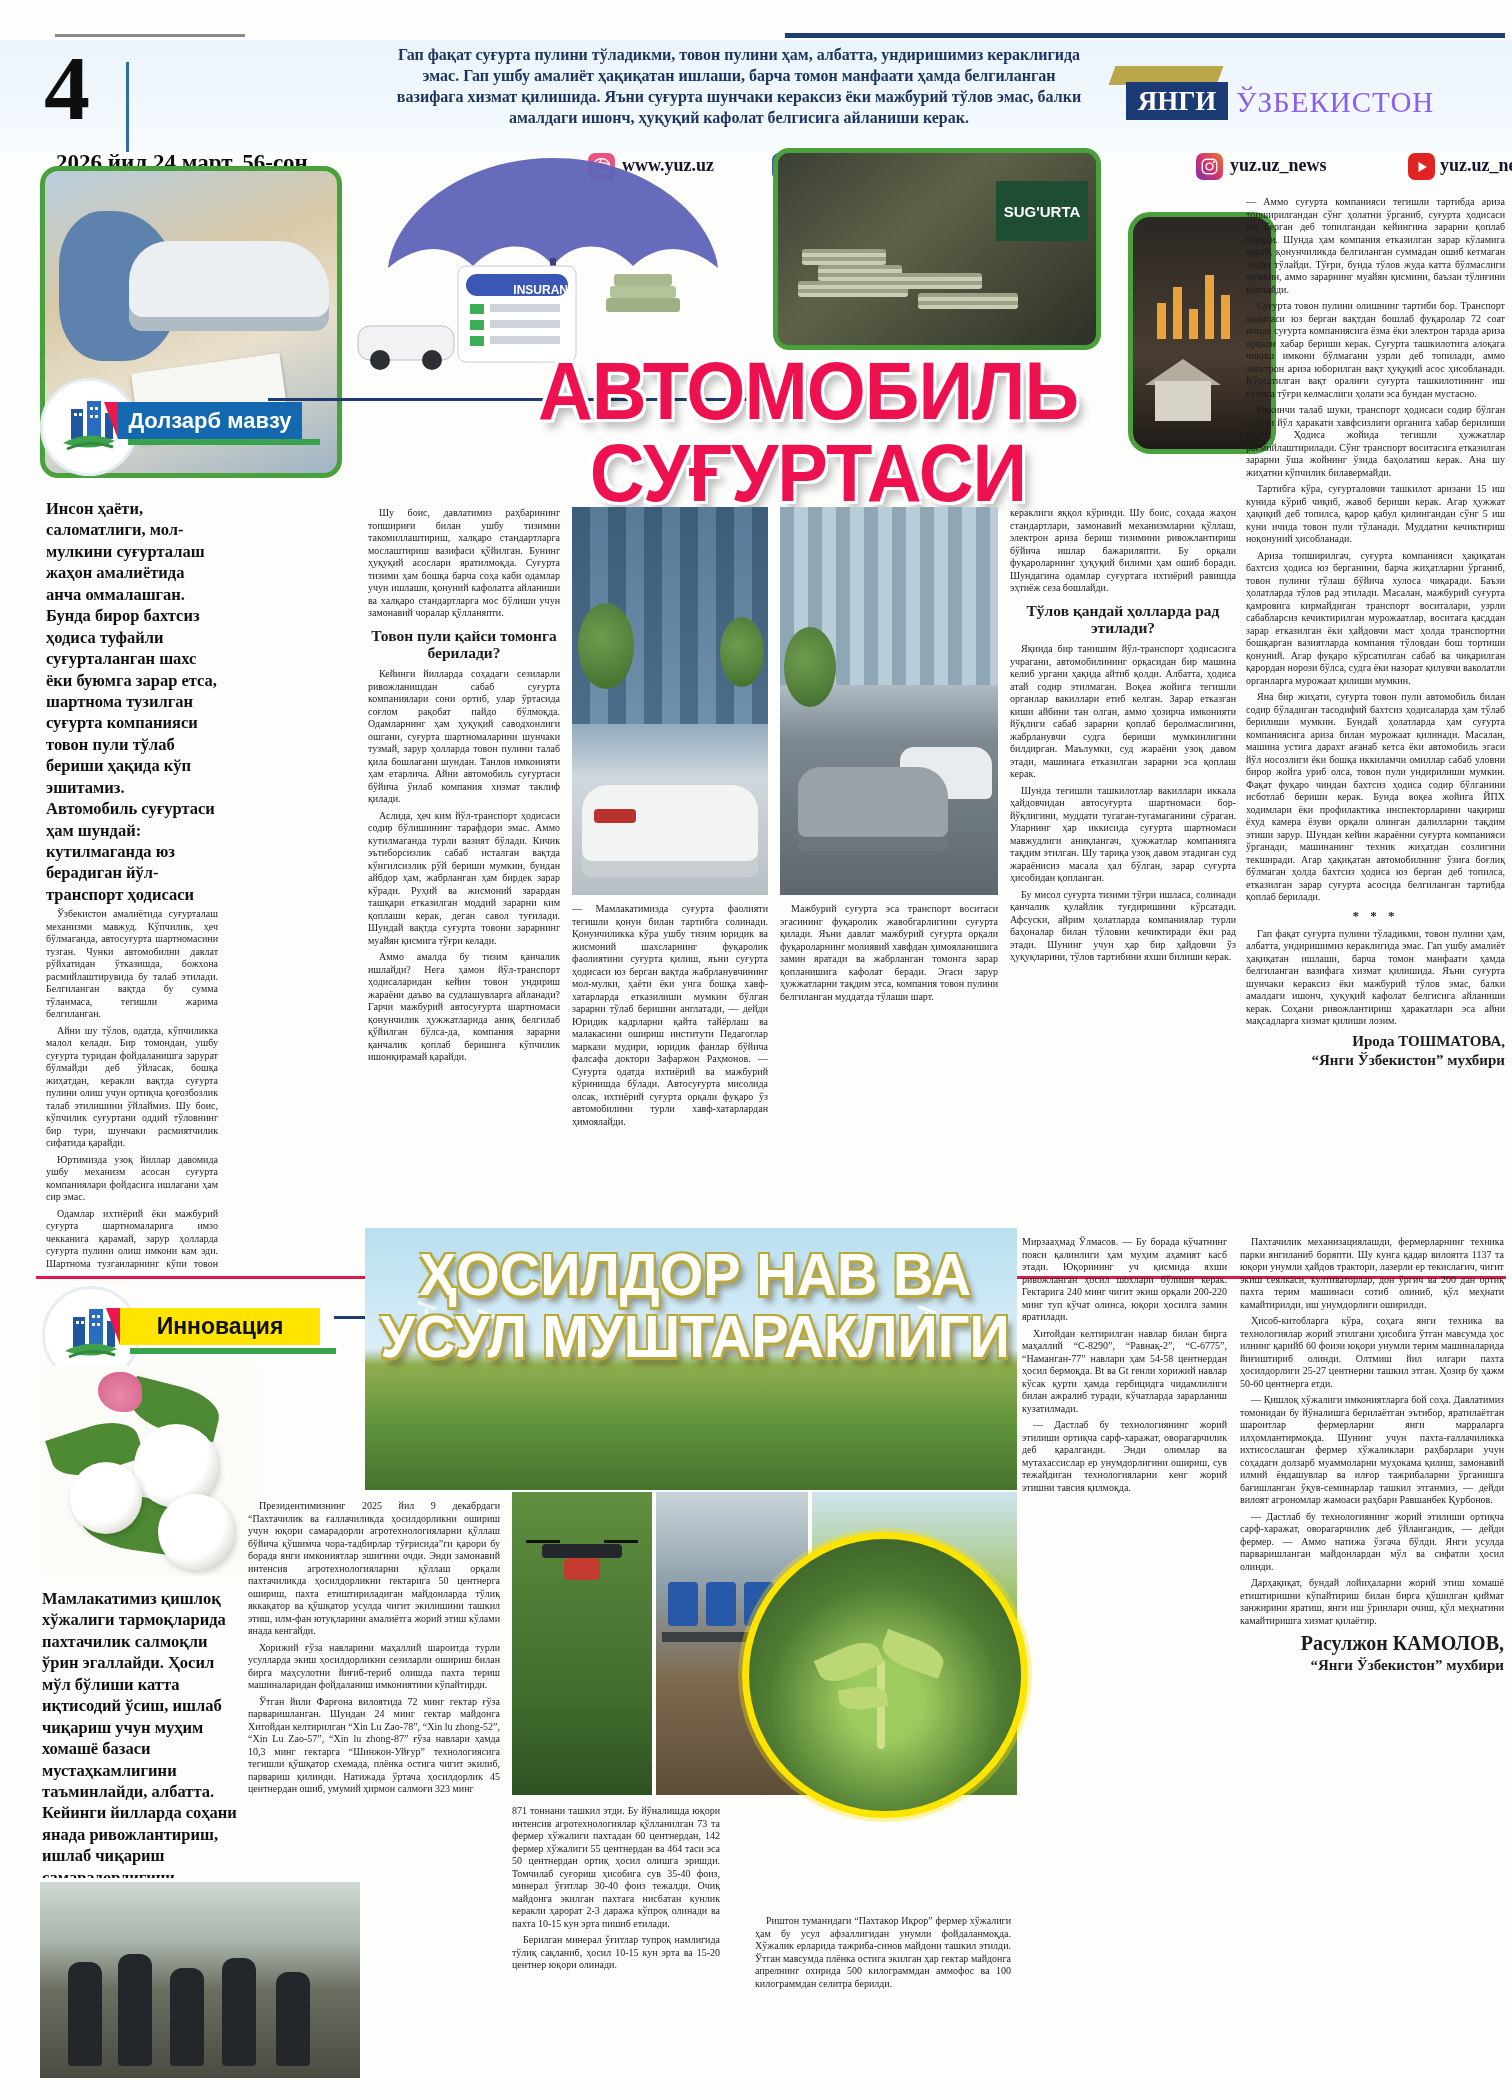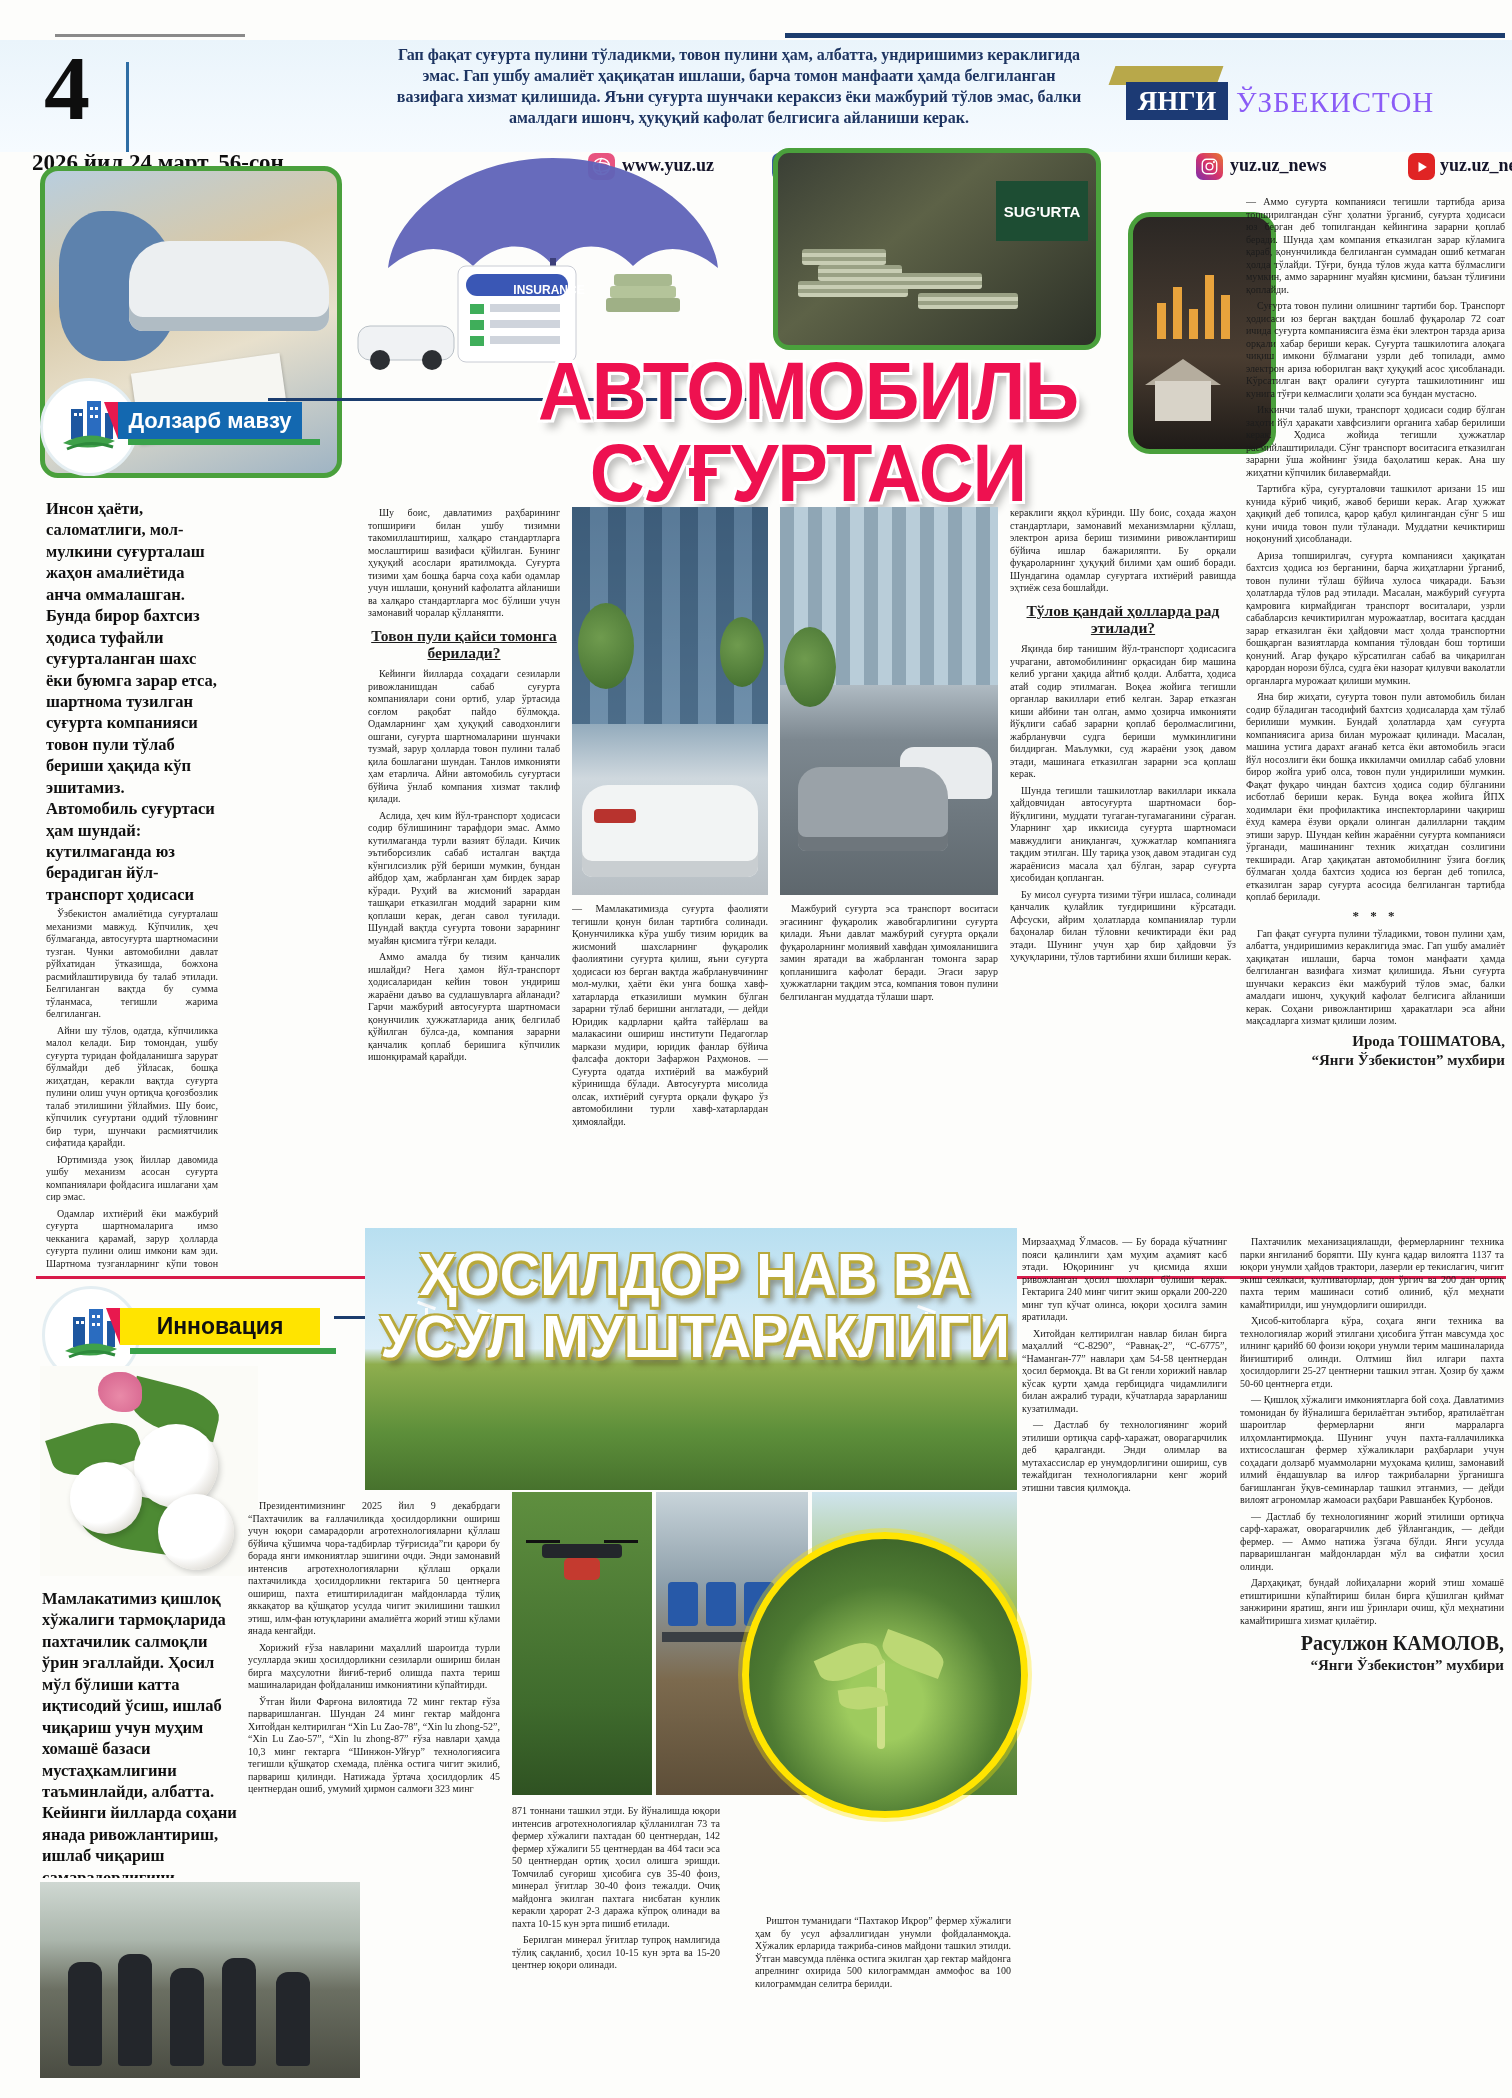--- a/index.html
+++ b/index.html
@@ -5,21 +5,21 @@
   html,body{margin:0;padding:0;background:#e8e8e4;}
   #page{position:relative;width:1512px;height:2098px;background:#fdfdfb;margin:0 auto;
         font-family:"Liberation Serif",serif;color:#1c1c1c;overflow:hidden;}
   .abs{position:absolute;}
   .hairline{background:#8a8a8a;}
   
   #hdr-band{left:0;top:40px;width:1512px;height:112px;background:linear-gradient(180deg,#eaf4fb,#f6fbff);}
   #page-num{left:44px;top:42px;font-size:92px;line-height:1;font-weight:700;color:#0e0e0e;}
   #hdr-vline{left:126px;top:62px;width:3px;height:90px;background:#2e6da4;}
   #section-name{left:140px;top:52px;font-size:64px;line-height:1;font-weight:700;color:#9e1a52;letter-spacing:2px;}
-  #issue-date{left:32px;top:150px;font-size:23px;font-weight:700;color:#0e0e0e;}
+  #issue-date{left:56px;top:150px;font-size:23px;font-weight:700;color:#0e0e0e;}
   #lede{left:392px;top:44px;width:694px;text-align:center;font-size:16px;line-height:1.32;font-weight:700;color:#1d3461;}
   #mast-gold{left:1112px;top:66px;width:108px;height:19px;background:#b8a84a;transform:skewX(-20deg);}
   #mast-box{left:1126px;top:82px;width:102px;height:38px;background:#1c3a74;color:#fff;font-size:27px;font-weight:700;
             display:flex;align-items:center;justify-content:center;}
   #mast-rest{left:1236px;top:86px;font-size:29px;font-weight:400;color:#8b5cf6;letter-spacing:1px;}
   
   .soc-ic{width:27px;height:27px;border-radius:7px;top:153px;display:flex;align-items:center;justify-content:center;
           color:#fff;font-family:"Liberation Sans",sans-serif;font-weight:700;font-size:17px;}
   .soc-lb{top:155px;font-size:18px;font-weight:700;color:#14142a;}
   
@@ -56,21 +56,21 @@
   
   #main-headline{left:352px;top:356px;width:912px;text-align:center;font-family:"Liberation Sans",sans-serif;
      font-size:76px;line-height:1;font-weight:900;color:#ee1150;letter-spacing:-1px;transform:scaleY(1.08);
      text-shadow:-3px -3px 0 #fff,3px -3px 0 #fff,-3px 3px 0 #fff,3px 3px 0 #fff,6px 7px 8px rgba(0,0,0,.28);}
   #main-subtitle{left:352px;top:448px;width:912px;text-align:center;font-family:"Liberation Sans",sans-serif;
      font-size:35px;font-weight:800;color:#1568b3;text-shadow:1px 1px 0 #fff;}
   
   .col{font-size:10px;line-height:1.25;text-align:justify;overflow:hidden;}
   .col p{margin:0 0 4px;text-indent:11px;}
   .col p.noind{text-indent:0;}
-  .subhead{font-size:15.5px;font-weight:700;text-align:center;text-indent:0 !important;margin:7px 0 6px !important;line-height:1.15;text-decoration:underline;}
+  .subhead{font-size:15.5px;font-weight:700;text-align:center;text-indent:0 !important;margin:7px 0 6px !important;line-height:1.15;}
   .introbold{font-size:16.5px;line-height:1.3;font-weight:700;color:#101010;text-align:left;}
   .byline{text-align:right;font-weight:700;font-size:15px;line-height:1.25;margin-top:10px;text-indent:0 !important;}
   .stars{text-align:center;font-weight:700;font-size:13px;letter-spacing:4px;margin:4px 0 !important;text-indent:0 !important;}
   
   #ph-sedan{left:572px;top:507px;width:196px;height:388px;
      background:linear-gradient(180deg,#9fb6c8 0%,#c3d3de 30%,#8fa8ba 55%,#cfd8de 70%,#b8bfc4 100%);}
   #ph-sedan .glass{position:absolute;left:0;top:0;width:100%;height:56%;
      background:repeating-linear-gradient(90deg,#7391a8 0 18px,#a8c0d2 18px 36px),linear-gradient(180deg,#87a2b8,#a9bfd0);background-blend-mode:multiply;}
   #ph-sedan .tree{position:absolute;width:56px;height:86px;border-radius:50%;background:radial-gradient(circle at 40% 40%,#6f9b4e,#3f6b2d);}
   #ph-sedan .carbody{position:absolute;left:10px;bottom:18px;width:176px;height:92px;background:#f2f4f4;border-radius:26px 26px 10px 10px;box-shadow:inset 0 -16px 0 #c9ced1;}

